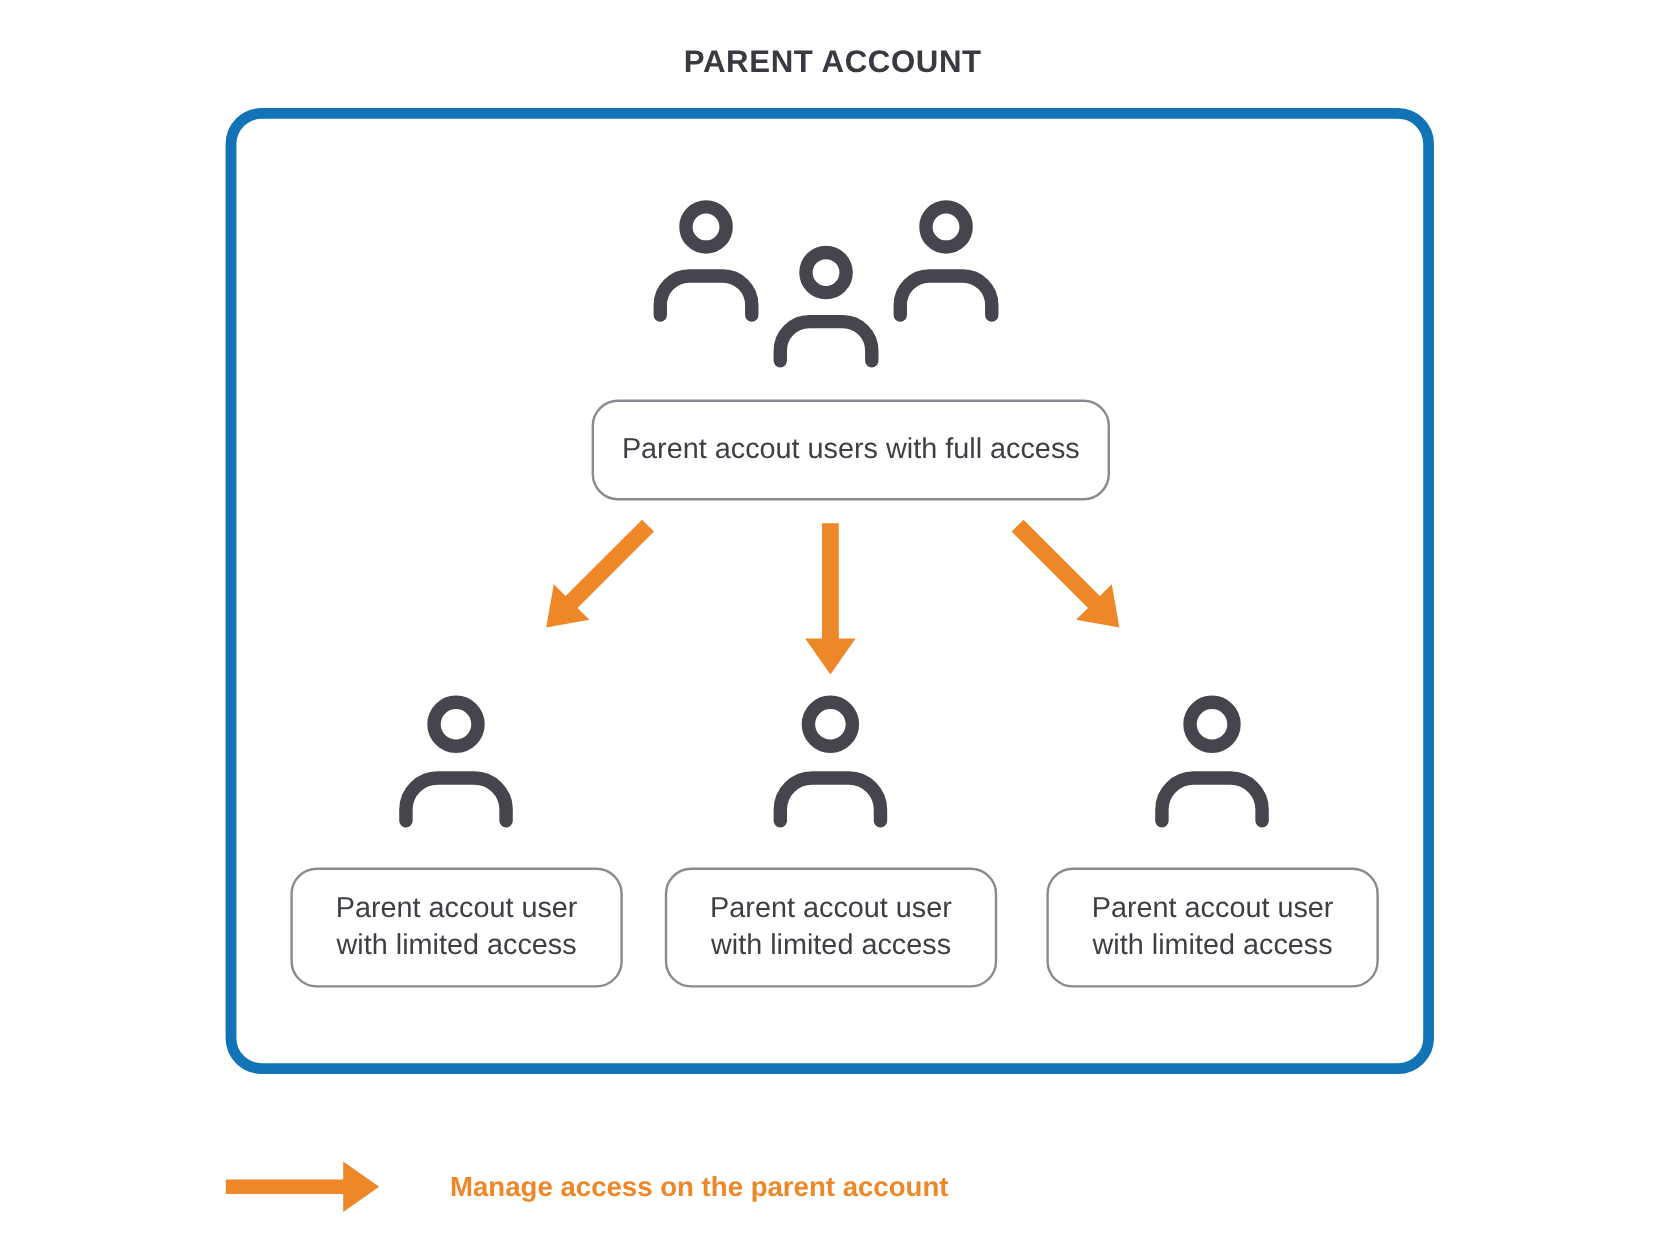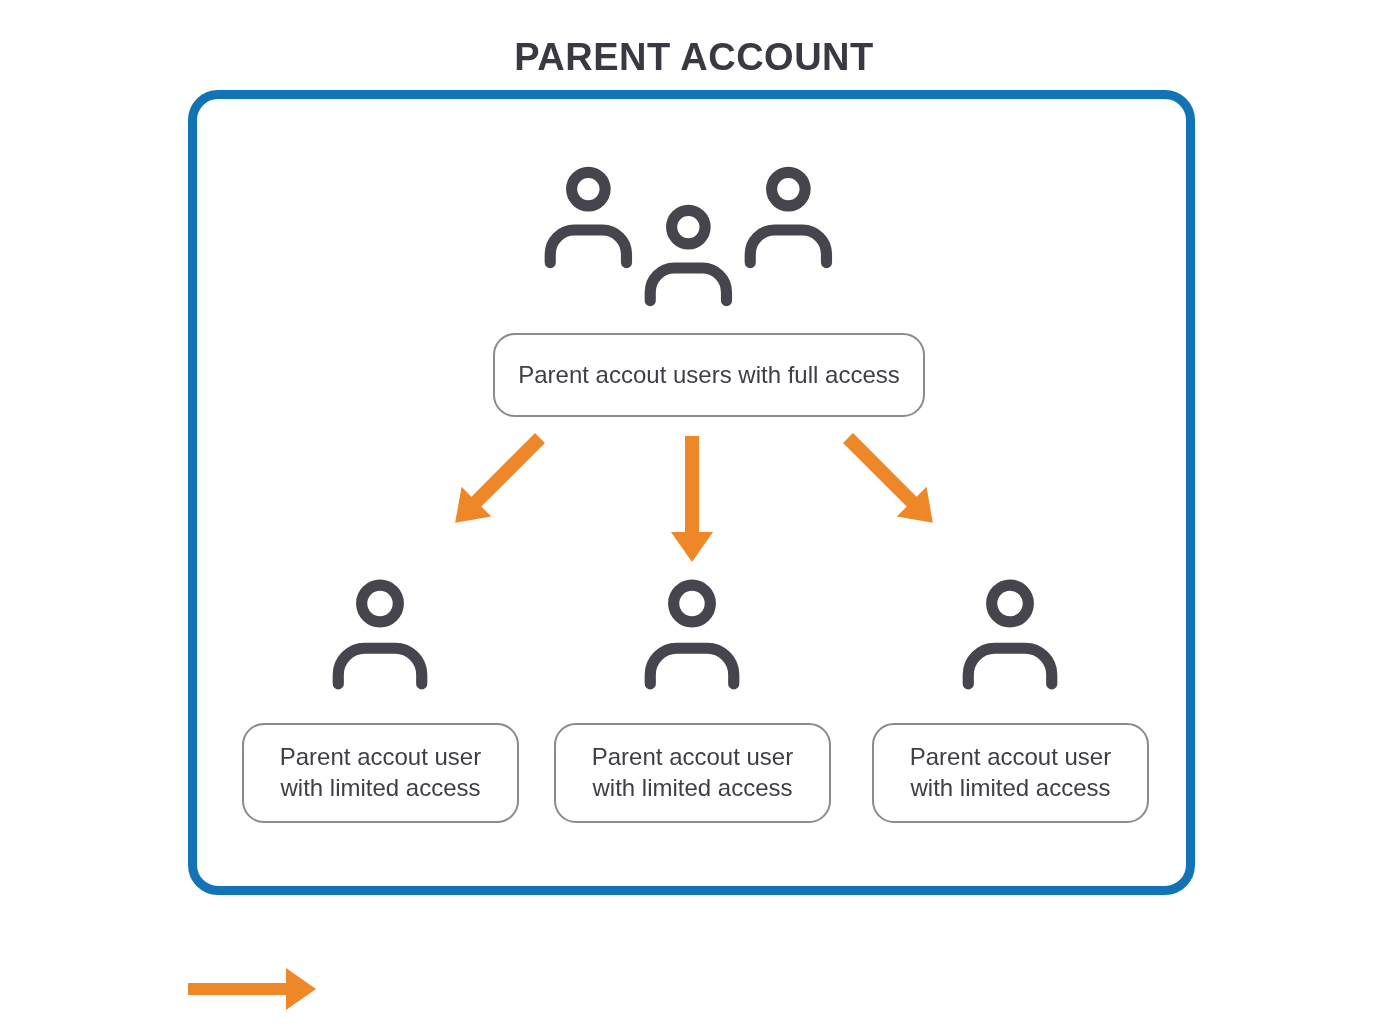--- a/index.html
+++ b/index.html
@@ -7,21 +7,21 @@
   body {
     width: 1388px; height: 1035px;
     font-family: "Liberation Sans", sans-serif;
     position: relative; overflow: hidden;
   }
   .canvas { position: relative; width: 1388px; height: 1035px; background: #ffffff; }
 
   .title {
     position: absolute; left: 0; right: 0; top: 36px;
     text-align: center;
-    font-size: 38px; font-weight: 700; letter-spacing: 0.5px;
+    font-size: 26px; font-weight: 700; letter-spacing: 0.5px;
     color: #3a3943;
   }
 
   .frame {
     position: absolute; left: 188px; top: 90px;
     width: 1007px; height: 805px;
     border: 9px solid #1273B7;
     border-radius: 30px;
     background: #ffffff;
   }
@@ -133,14 +133,15 @@
     <span>with limited access</span>
   </div>
   <div class="pill pill-right">
     <span>Parent accout user</span>
     <span>with limited access</span>
   </div>
 
   <svg class="abs legend-arrow" viewBox="0 0 128 46">
     <path d="M0 17 H98 V2 L128 23 L98 44 V29 H0 Z" fill="#EE8728"></path>
   </svg>
+  <div class="legend-label">Manage access on the parent account</div>
 
 </div>
 
 </body></html>

